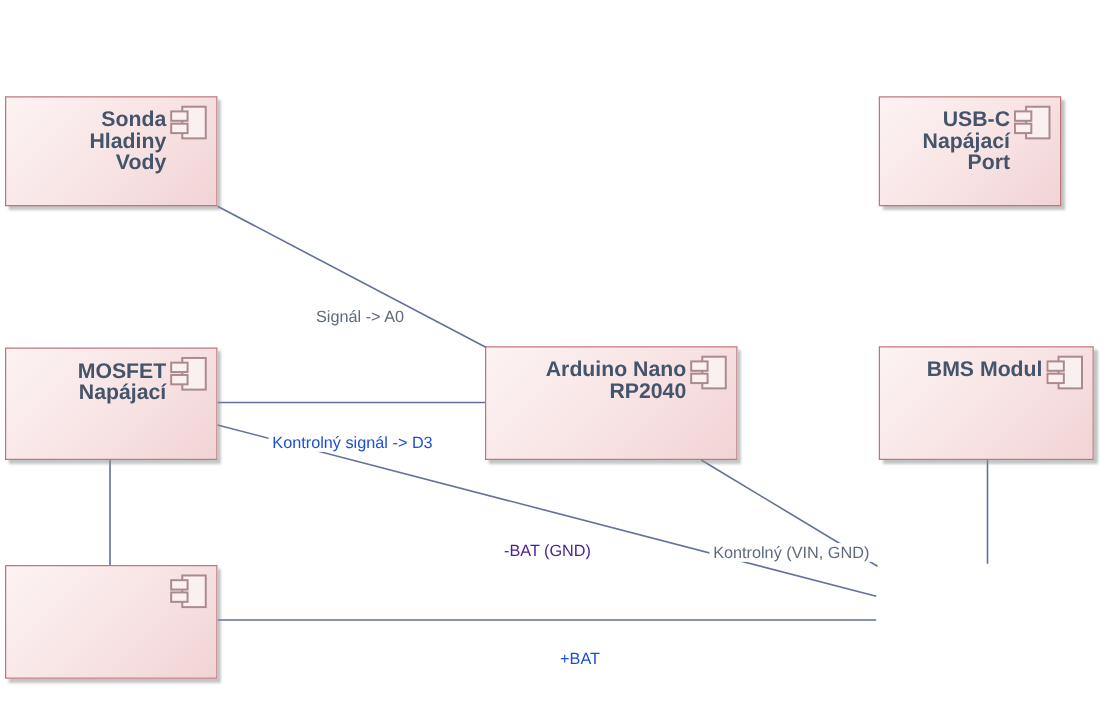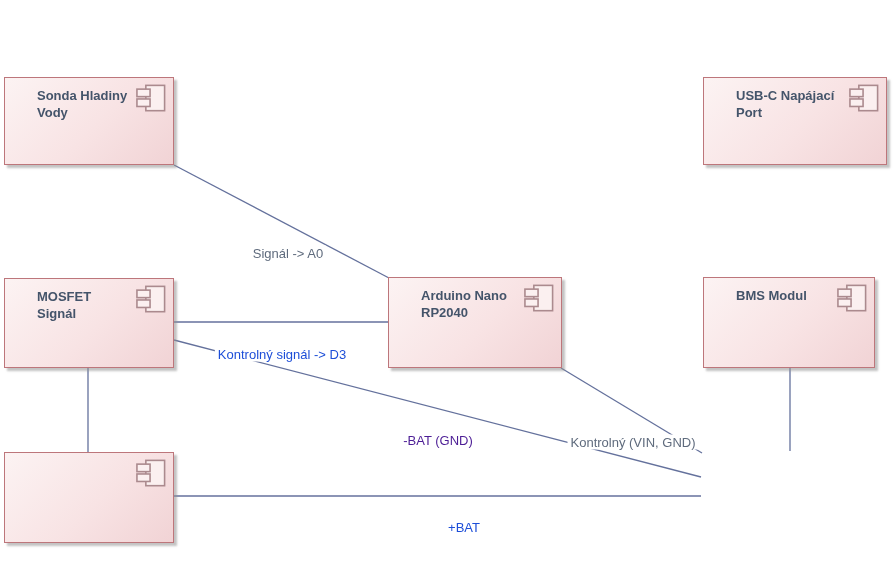--- a/index.html
+++ b/index.html
@@ -17,23 +17,23 @@
     position:absolute; left:0; top:0;
     width:893px; height:575px;
   }
   .node {
     position:absolute;
     box-sizing:border-box;
     background:linear-gradient(135deg,#fcf3f3 0%,#f8e3e4 55%,#f1d3d5 100%);
     border:1px solid #bd767b;
     box-shadow:3px 3px 2px rgba(145,145,145,0.55);
     color:#44546a;
-    font-size:13px;
+    font-size:17px;
     font-weight:bold;
-    text-align:left;
+    text-align:right;
     padding-left:24px;
   }
   .node-label {
     padding:9px 40px 0 8px;
     line-height:17px;
   }
   .node-icon {
     position:absolute;
     top:6px; right:7px;
     width:30px; height:29px;
@@ -67,42 +67,42 @@
       <div class="node-label">
         <div>Sonda Hladiny</div>
         <div>Vody</div>
       </div>
       <span class="node-icon"><svg width="30" height="29" viewBox="0 0 32 30">
           <rect x="10.5" y="1" width="20" height="27" fill="#fbf0f0" stroke="#ab8a8e" stroke-width="1.7"></rect>
           <rect x="1" y="5" width="14" height="8" fill="#fbf0f0" stroke="#ab8a8e" stroke-width="1.7"></rect>
           <rect x="1" y="15.5" width="14" height="8" fill="#fbf0f0" stroke="#ab8a8e" stroke-width="1.7"></rect>
         </svg></span>
     </div>
-    <div class="node" style="left: 703px; top: 77px; width: 184px; height: 88px;">
+    <div class="node" style="left: 703px; top: 77px; width: 146px; height: 88px;">
       <div class="node-label">
         <div>USB-C Napájací</div>
         <div>Port</div>
       </div>
       <span class="node-icon"><svg width="30" height="29" viewBox="0 0 32 30">
           <rect x="10.5" y="1" width="20" height="27" fill="#fbf0f0" stroke="#ab8a8e" stroke-width="1.7"></rect>
           <rect x="1" y="5" width="14" height="8" fill="#fbf0f0" stroke="#ab8a8e" stroke-width="1.7"></rect>
           <rect x="1" y="15.5" width="14" height="8" fill="#fbf0f0" stroke="#ab8a8e" stroke-width="1.7"></rect>
         </svg></span>
     </div>
     <div class="node" style="left: 4px; top: 278px; width: 170px; height: 90px;">
       <div class="node-label">
-        <div>MOSFET Signál</div>
+        <div>MOSFET Napájací</div>
       </div>
       <span class="node-icon"><svg width="30" height="29" viewBox="0 0 32 30">
           <rect x="10.5" y="1" width="20" height="27" fill="#fbf0f0" stroke="#ab8a8e" stroke-width="1.7"></rect>
           <rect x="1" y="5" width="14" height="8" fill="#fbf0f0" stroke="#ab8a8e" stroke-width="1.7"></rect>
           <rect x="1" y="15.5" width="14" height="8" fill="#fbf0f0" stroke="#ab8a8e" stroke-width="1.7"></rect>
         </svg></span>
     </div>
-    <div class="node" style="left: 388px; top: 277px; width: 174px; height: 91px;">
+    <div class="node" style="left: 388px; top: 277px; width: 202px; height: 91px;">
       <div class="node-label">
         <div>Arduino Nano</div>
         <div>RP2040</div>
       </div>
       <span class="node-icon"><svg width="30" height="29" viewBox="0 0 32 30">
           <rect x="10.5" y="1" width="20" height="27" fill="#fbf0f0" stroke="#ab8a8e" stroke-width="1.7"></rect>
           <rect x="1" y="5" width="14" height="8" fill="#fbf0f0" stroke="#ab8a8e" stroke-width="1.7"></rect>
           <rect x="1" y="15.5" width="14" height="8" fill="#fbf0f0" stroke="#ab8a8e" stroke-width="1.7"></rect>
         </svg></span>
     </div>

